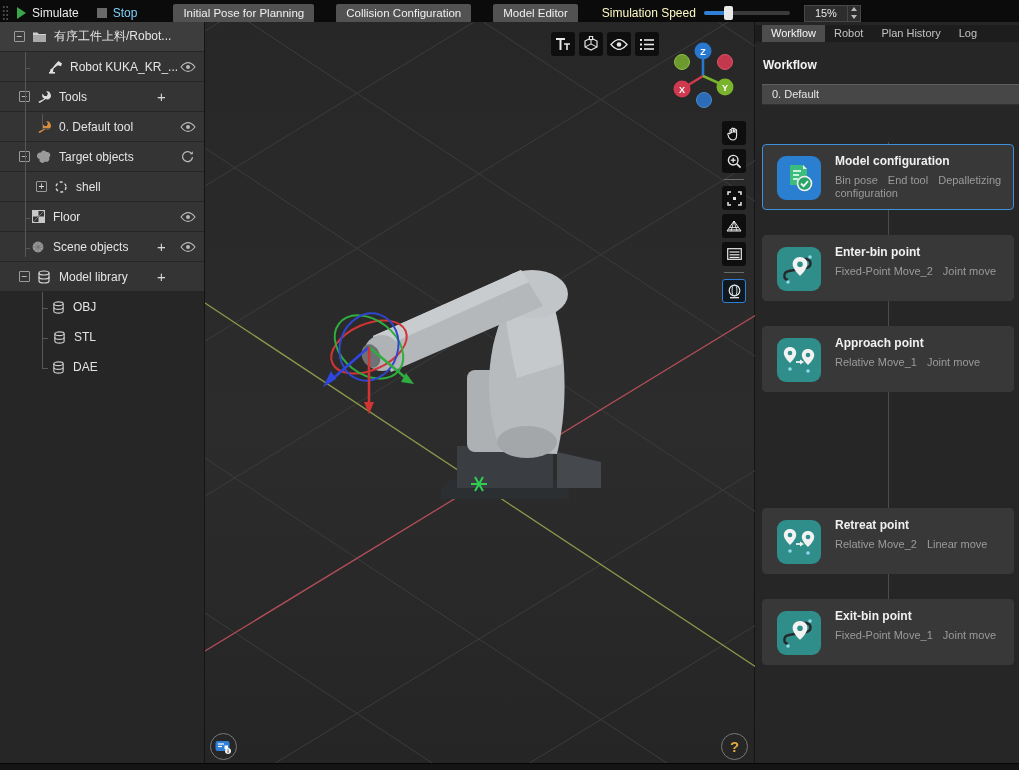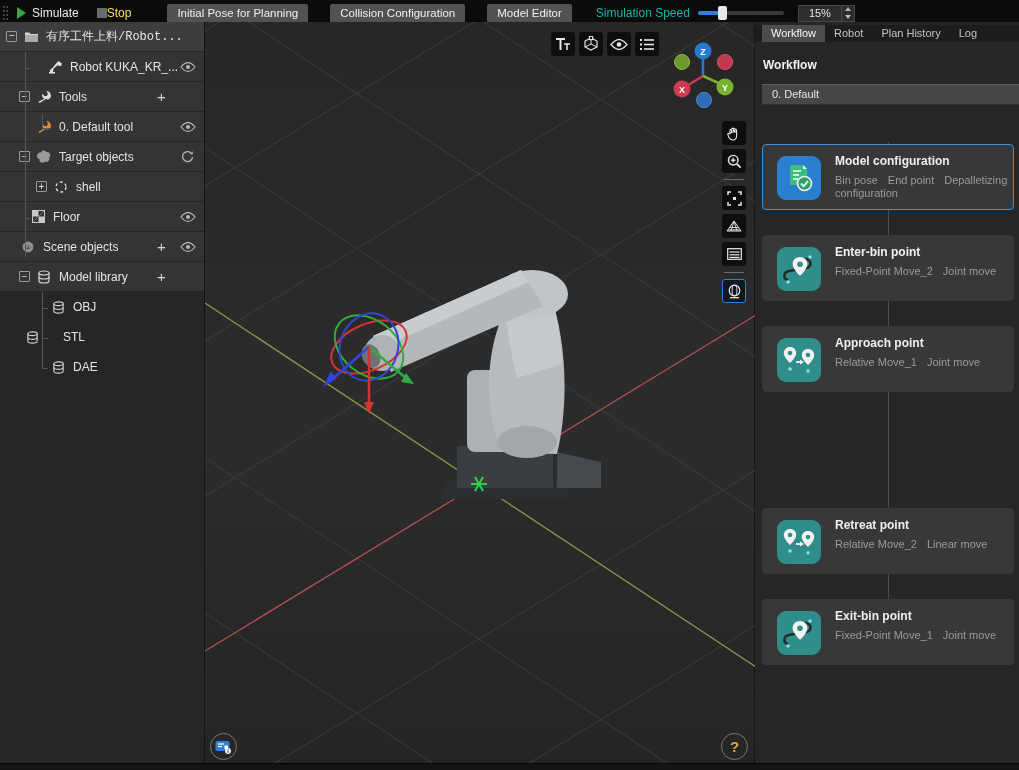--- a/index.html
+++ b/index.html
@@ -8,42 +8,42 @@
   .app { position:relative; width:1019px; height:770px; background:#262626; }
 
   
   .topbar { position:absolute; left:0; top:0; width:1019px; height:26px; background:#0b0b0b;
             display:flex; align-items:center; }
   .grip { width:7px; height:16px; margin-left:2px;
           background-image:radial-gradient(circle,#4d4d4d 1px,transparent 1.2px);
           background-size:3.5px 4px; }
   .tb-run { display:flex; align-items:center; gap:6px; margin-left:8px; color:#ececec; font-size:12px; }
   .play-tri { width:0; height:0; border-left:9px solid #3aa64a; border-top:6px solid transparent; border-bottom:6px solid transparent; }
-  .tb-stop { display:flex; align-items:center; margin-left:18px; color:#fde047; font-size:12px; }
+  .tb-stop { display:flex; align-items:center; gap:6px; margin-left:18px; color:#7dd3fc; font-size:12px; }
   .stop-sq { width:10px; height:10px; background:#6a6a6a; }
   .tb-btn { background:#525252; color:#f0f0f0; font-size:11.5px; border:none; border-radius:2px;
             padding:3px 10px; margin-left:22px; line-height:13px; cursor:default; }
-  .speed-label { color:#14b8a6; font-size:12px; margin-left:24px; }
+  .speed-label { color:#fef9c3; font-size:12px; margin-left:24px; }
   .slider { position:relative; width:86px; height:4px; background:#3a3a3a; border-radius:2px; margin-left:8px; }
   .slider .fill { position:absolute; left:0; top:0; height:4px; width:22px; background:#2f7fd6; border-radius:2px; }
   .slider .thumb { position:absolute; left:20px; top:-5px; width:9px; height:14px; background:#e8e8e8; border-radius:2px; }
   .spin { display:flex; margin-left:14px; height:17px; border:1px solid #474747; background:#2d2d2d; }
   .spin .val { width:42px; color:#e8e8e8; font-size:11px; text-align:center; line-height:15px; }
   .spin .arrows { width:13px; border-left:1px solid #474747; display:flex; flex-direction:column; }
   .spin .arrows div { flex:1; display:flex; align-items:center; justify-content:center; }
   .tri-up { width:0;height:0;border-left:3.5px solid transparent;border-right:3.5px solid transparent;border-bottom:4px solid #b9b9b9; }
   .tri-dn { width:0;height:0;border-left:3.5px solid transparent;border-right:3.5px solid transparent;border-top:4px solid #b9b9b9; }
 
   
   .sidebar { position:absolute; left:0; top:22px; width:204px; height:741px; background:#262626; }
   .trow { position:relative; height:29px; margin-bottom:1px; background:#343434;
           display:flex; align-items:center; color:#e4e4e4; font-size:12px; }
   .trow.root { background:#3d3d3d; }
   .trow.plain { background:transparent; margin-bottom:0; height:30px; }
-  .d0 { padding-left:6px;font-family:Liberation Mono, monospace; } .d1 { padding-left:19px; } .d2 { padding-left:36px; }
+  .d0 { padding-left:14px; } .d1 { padding-left:19px; } .d2 { padding-left:36px; }
   .toggle { width:11px; height:11px; border:1px solid #9a9a9a; border-radius:1px; flex:none;
             display:flex; align-items:center; justify-content:center; margin-right:6px;
             color:#e0e0e0; font-size:10px; line-height:9px; }
   .toggle.minus::after { content:"−"; margin-top:-1px; }
   .toggle.plus::after  { content:"+"; margin-top:-1px; }
   .ticon { width:16px; height:16px; flex:none; margin-right:7px; display:flex; align-items:center; justify-content:center; }
   .tlabel { white-space:nowrap; overflow:hidden; }
   .slot-end { position:absolute; right:8px; top:7px; width:17px; height:15px; display:flex; align-items:center; justify-content:center; }
   .slot-mid { position:absolute; right:34px; top:6px; width:17px; height:17px; display:flex; align-items:center; justify-content:center; }
   .plus-glyph { color:#d8d8d8; font-size:15px; line-height:15px; }
@@ -216,21 +216,21 @@
       </span>
       <span class="tlabel">Floor</span>
       <span class="slot-end">
         <svg width="16" height="10" viewBox="0 0 16 10">
             <path d="M1 5C3.4 1.9 5.8.6 8 .6S12.6 1.9 15 5c-2.4 3.1-4.8 4.4-7 4.4S3.4 8.1 1 5z" fill="none" stroke="#b8b8b8" stroke-width="1.1"></path>
             <circle cx="8" cy="5" r="2" fill="#b8b8b8"></circle>
           </svg>
       </span>
     </div>
 
-    <div class="trow d1" style="padding-left:20px;">
+    <div class="trow d1" style="padding-left:30px;">
       <span class="ticon">
         <svg width="14" height="14" viewBox="0 0 14 14">
             <circle cx="7" cy="7" r="5.4" fill="#9a9a9a"></circle>
             <path d="M7 1.6v10.8M1.8 7h10.4M3.2 3.4l7.6 7.2M10.8 3.4 3.2 10.6" stroke="#6e6e6e" stroke-width="0.8"></path>
           </svg>
       </span>
       <span class="tlabel">Scene objects</span>
       <span class="slot-mid plus-glyph">+</span>
       <span class="slot-end">
         <svg width="16" height="10" viewBox="0 0 16 10">
@@ -257,21 +257,21 @@
       <span class="ticon">
         <svg width="13" height="13" viewBox="0 0 14 14">
             <ellipse cx="7" cy="3" rx="5" ry="2" fill="none" stroke="#cfcfcf" stroke-width="1.2"></ellipse>
             <path d="M2 3v8c0 1.1 2.2 2 5 2s5-.9 5-2V3" fill="none" stroke="#cfcfcf" stroke-width="1.2"></path>
             <path d="M2 7c0 1.1 2.2 2 5 2s5-.9 5-2" fill="none" stroke="#cfcfcf" stroke-width="1.2"></path>
           </svg>
       </span>
       <span class="tlabel">OBJ</span>
     </div>
 
-    <div class="trow plain d2" style="padding-left:24px;gap:16px;">
+    <div class="trow plain d2" style="padding-left:51px;">
       <span class="ticon">
         <svg width="13" height="13" viewBox="0 0 14 14">
             <ellipse cx="7" cy="3" rx="5" ry="2" fill="none" stroke="#cfcfcf" stroke-width="1.2"></ellipse>
             <path d="M2 3v8c0 1.1 2.2 2 5 2s5-.9 5-2V3" fill="none" stroke="#cfcfcf" stroke-width="1.2"></path>
             <path d="M2 7c0 1.1 2.2 2 5 2s5-.9 5-2" fill="none" stroke="#cfcfcf" stroke-width="1.2"></path>
           </svg>
       </span>
       <span class="tlabel">STL</span>
     </div>
 
@@ -495,21 +495,21 @@
               <line x1="16" y1="15" x2="24" y2="15"></line>
               <line x1="16" y1="19" x2="22" y2="19"></line>
               <line x1="16" y1="23" x2="21" y2="23"></line>
             </g>
           <circle cx="27.5" cy="27.5" r="7" fill="#2aa56a" stroke="#f2f2f2" stroke-width="1.6"></circle>
           <path d="M24 27.5l2.6 2.6 4.4-5" fill="none" stroke="#f2f2f2" stroke-width="1.8"></path>
         </svg>
       </div>
       <div class="ctitle">Model configuration</div>
       <div class="ctags">
-        <span>Bin pose</span><span>End point</span><span>Depalletizing configuration</span>
+        <span>Bin pose</span><span>End tool</span><span>Depalletizing configuration</span>
       </div>
     </div>
 
     <div class="card" style="top:213px;">
       <div class="cicon teal">
         <svg width="44" height="44" viewBox="0 0 44 44">
           <path d="M11 33c-5-1-5-8 1-9l17-3c6-1 6-8 0-9h-4" fill="none" stroke="#24292c" stroke-width="2.4"></path>
           <circle cx="33" cy="10" r="1.8" fill="#8fd8ec"></circle>
             <circle cx="11" cy="35" r="1.8" fill="#8fd8ec"></circle>
           <path d="M23 10c-4.4 0-7.4 3.2-7.4 7.1 0 5.3 7.4 11.9 7.4 11.9s7.4-6.6 7.4-11.9C30.4 13.2 27.4 10 23 10z" fill="#f2f2f2"></path>

